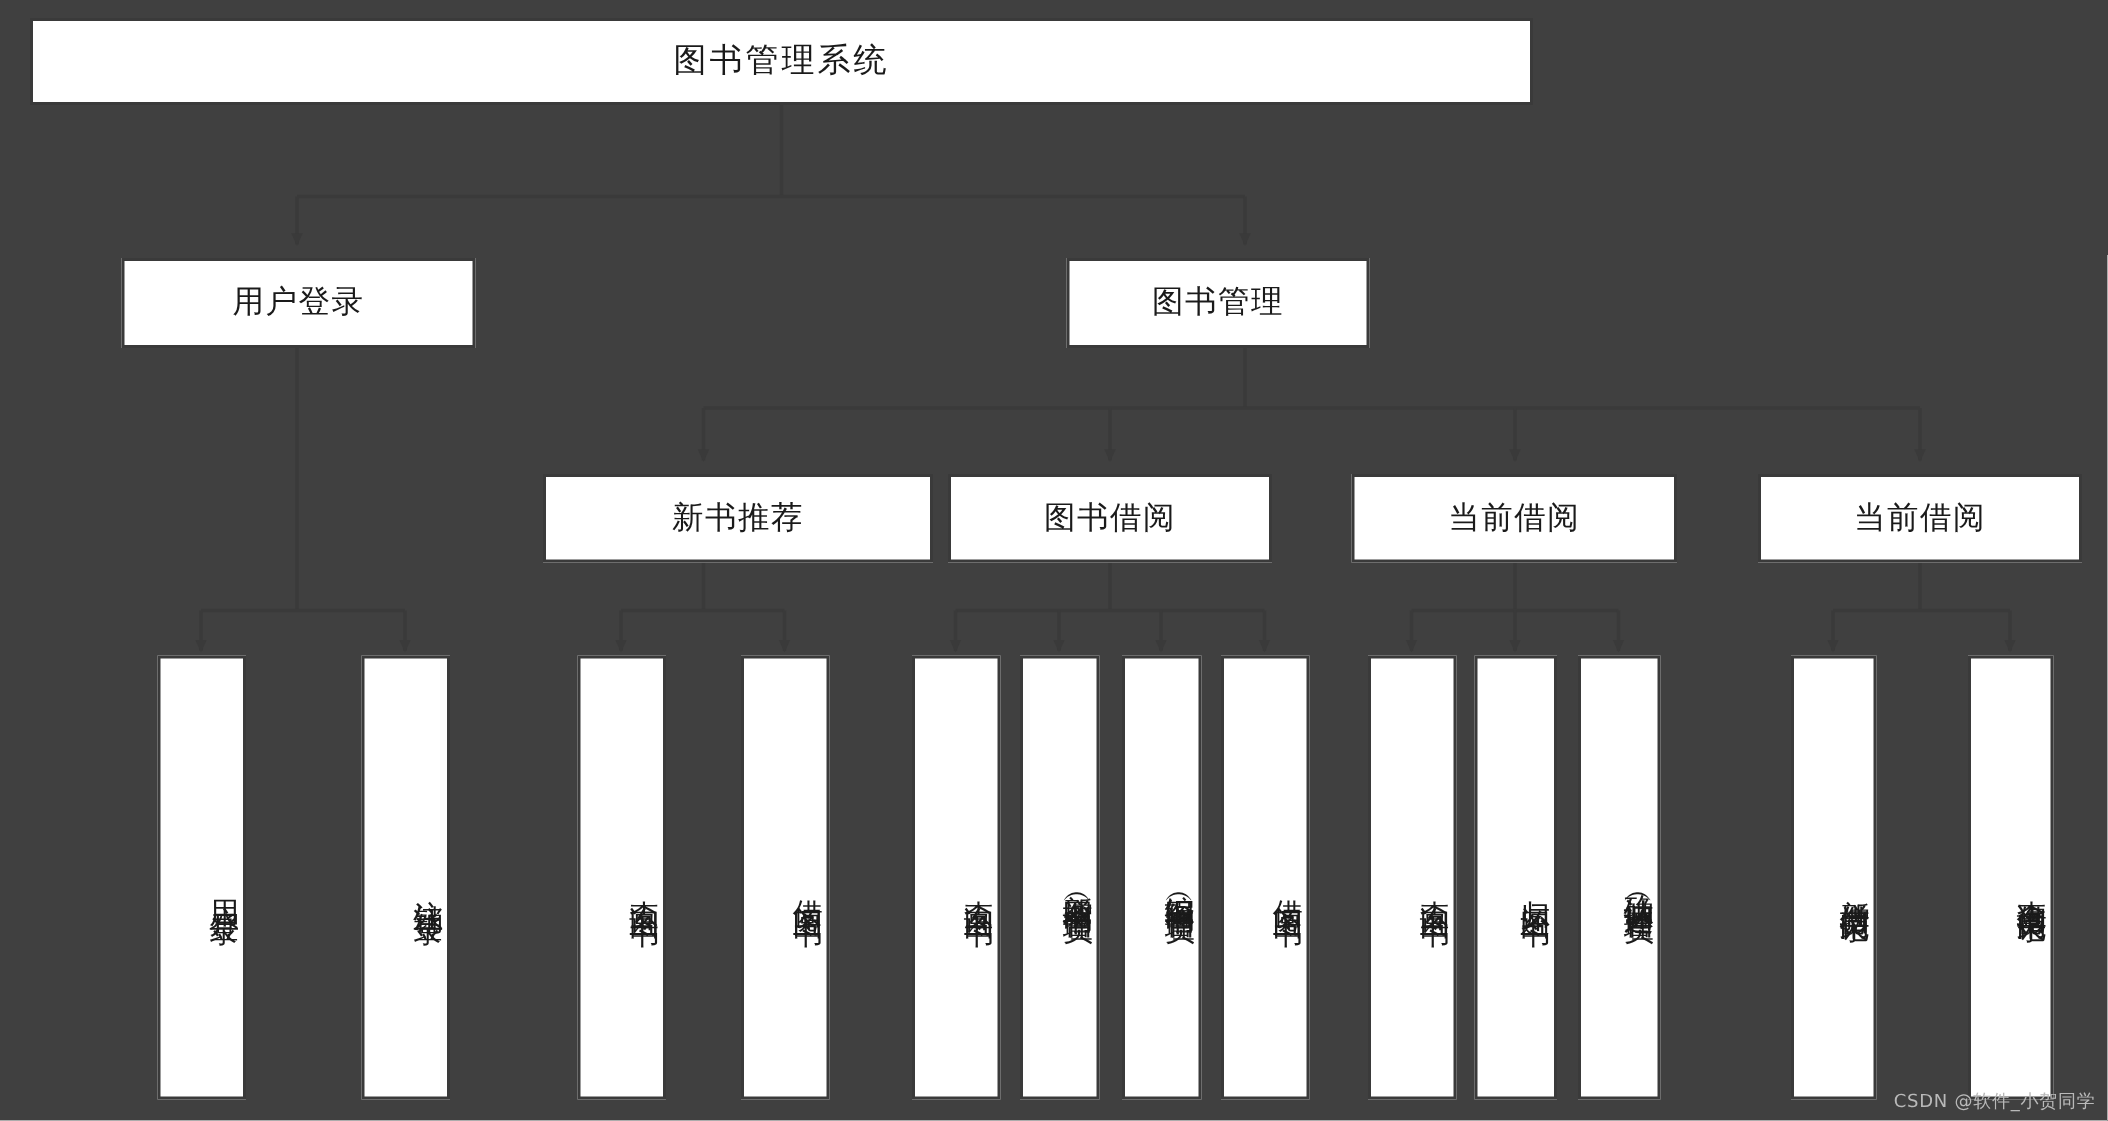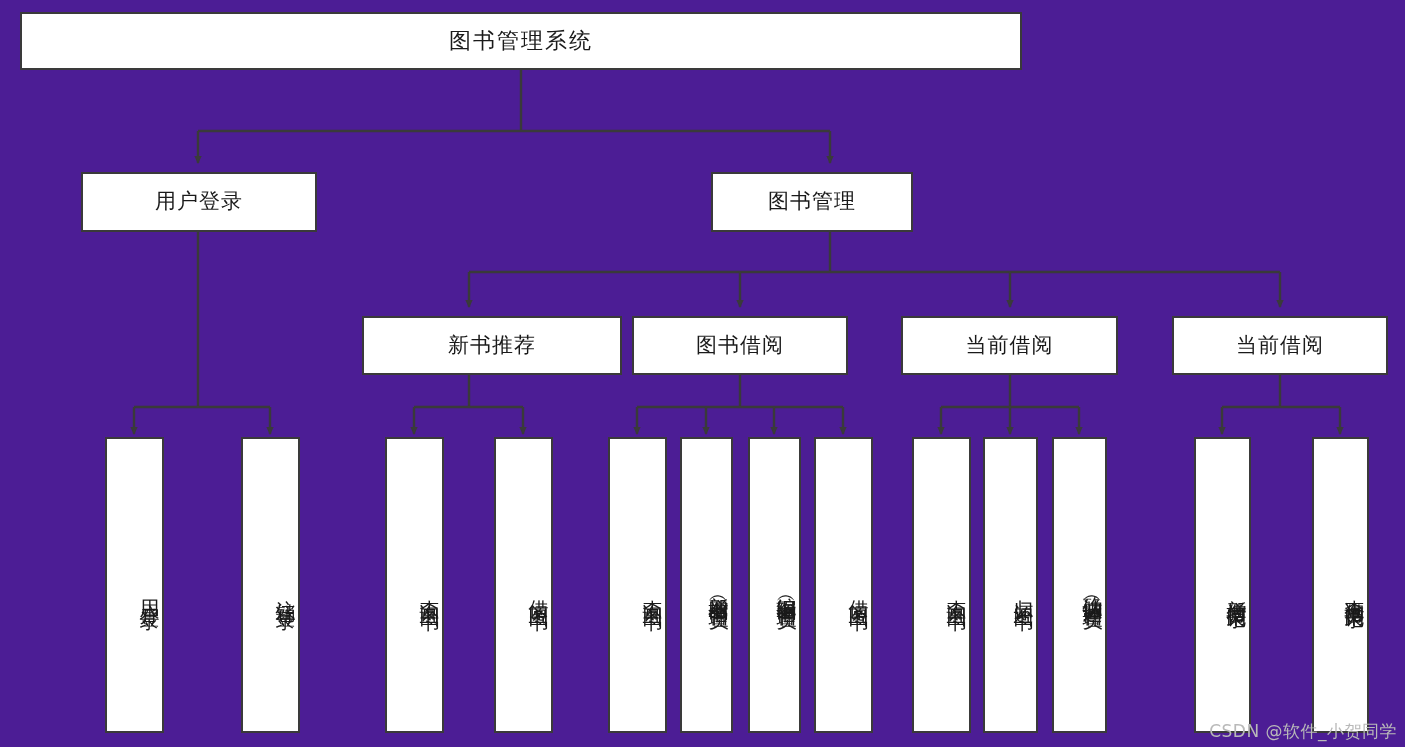--- a/index.html
+++ b/index.html
@@ -7,21 +7,21 @@
     padding: 0;
     background: #ffffff;
   }
   body {
     font-family: "DejaVu Sans", "Liberation Sans", sans-serif;
   }
   #canvas {
     position: relative;
     width: 1405px;
     height: 747px;
-    background: #4c1d95;
+    background: #404040;
     overflow: hidden;
   }
   .node {
     position: absolute;
     box-sizing: border-box;
     border: 2px solid #3a3a3a;
     background: #ffffff;
     display: flex;
     align-items: center;
     justify-content: center;
@@ -55,21 +55,21 @@
     left: 0;
     top: 0;
     width: 1405px;
     height: 747px;
     pointer-events: none;
   }
   .watermark {
     position: absolute;
     right: 8px;
     bottom: 4px;
-    font-size: 17px;
+    font-size: 12px;
     color: #b9b9b9;
     letter-spacing: 0.5px;
     white-space: nowrap;
   }
 </style>
 </head>
 <body>
 
 <div id="canvas">
 

